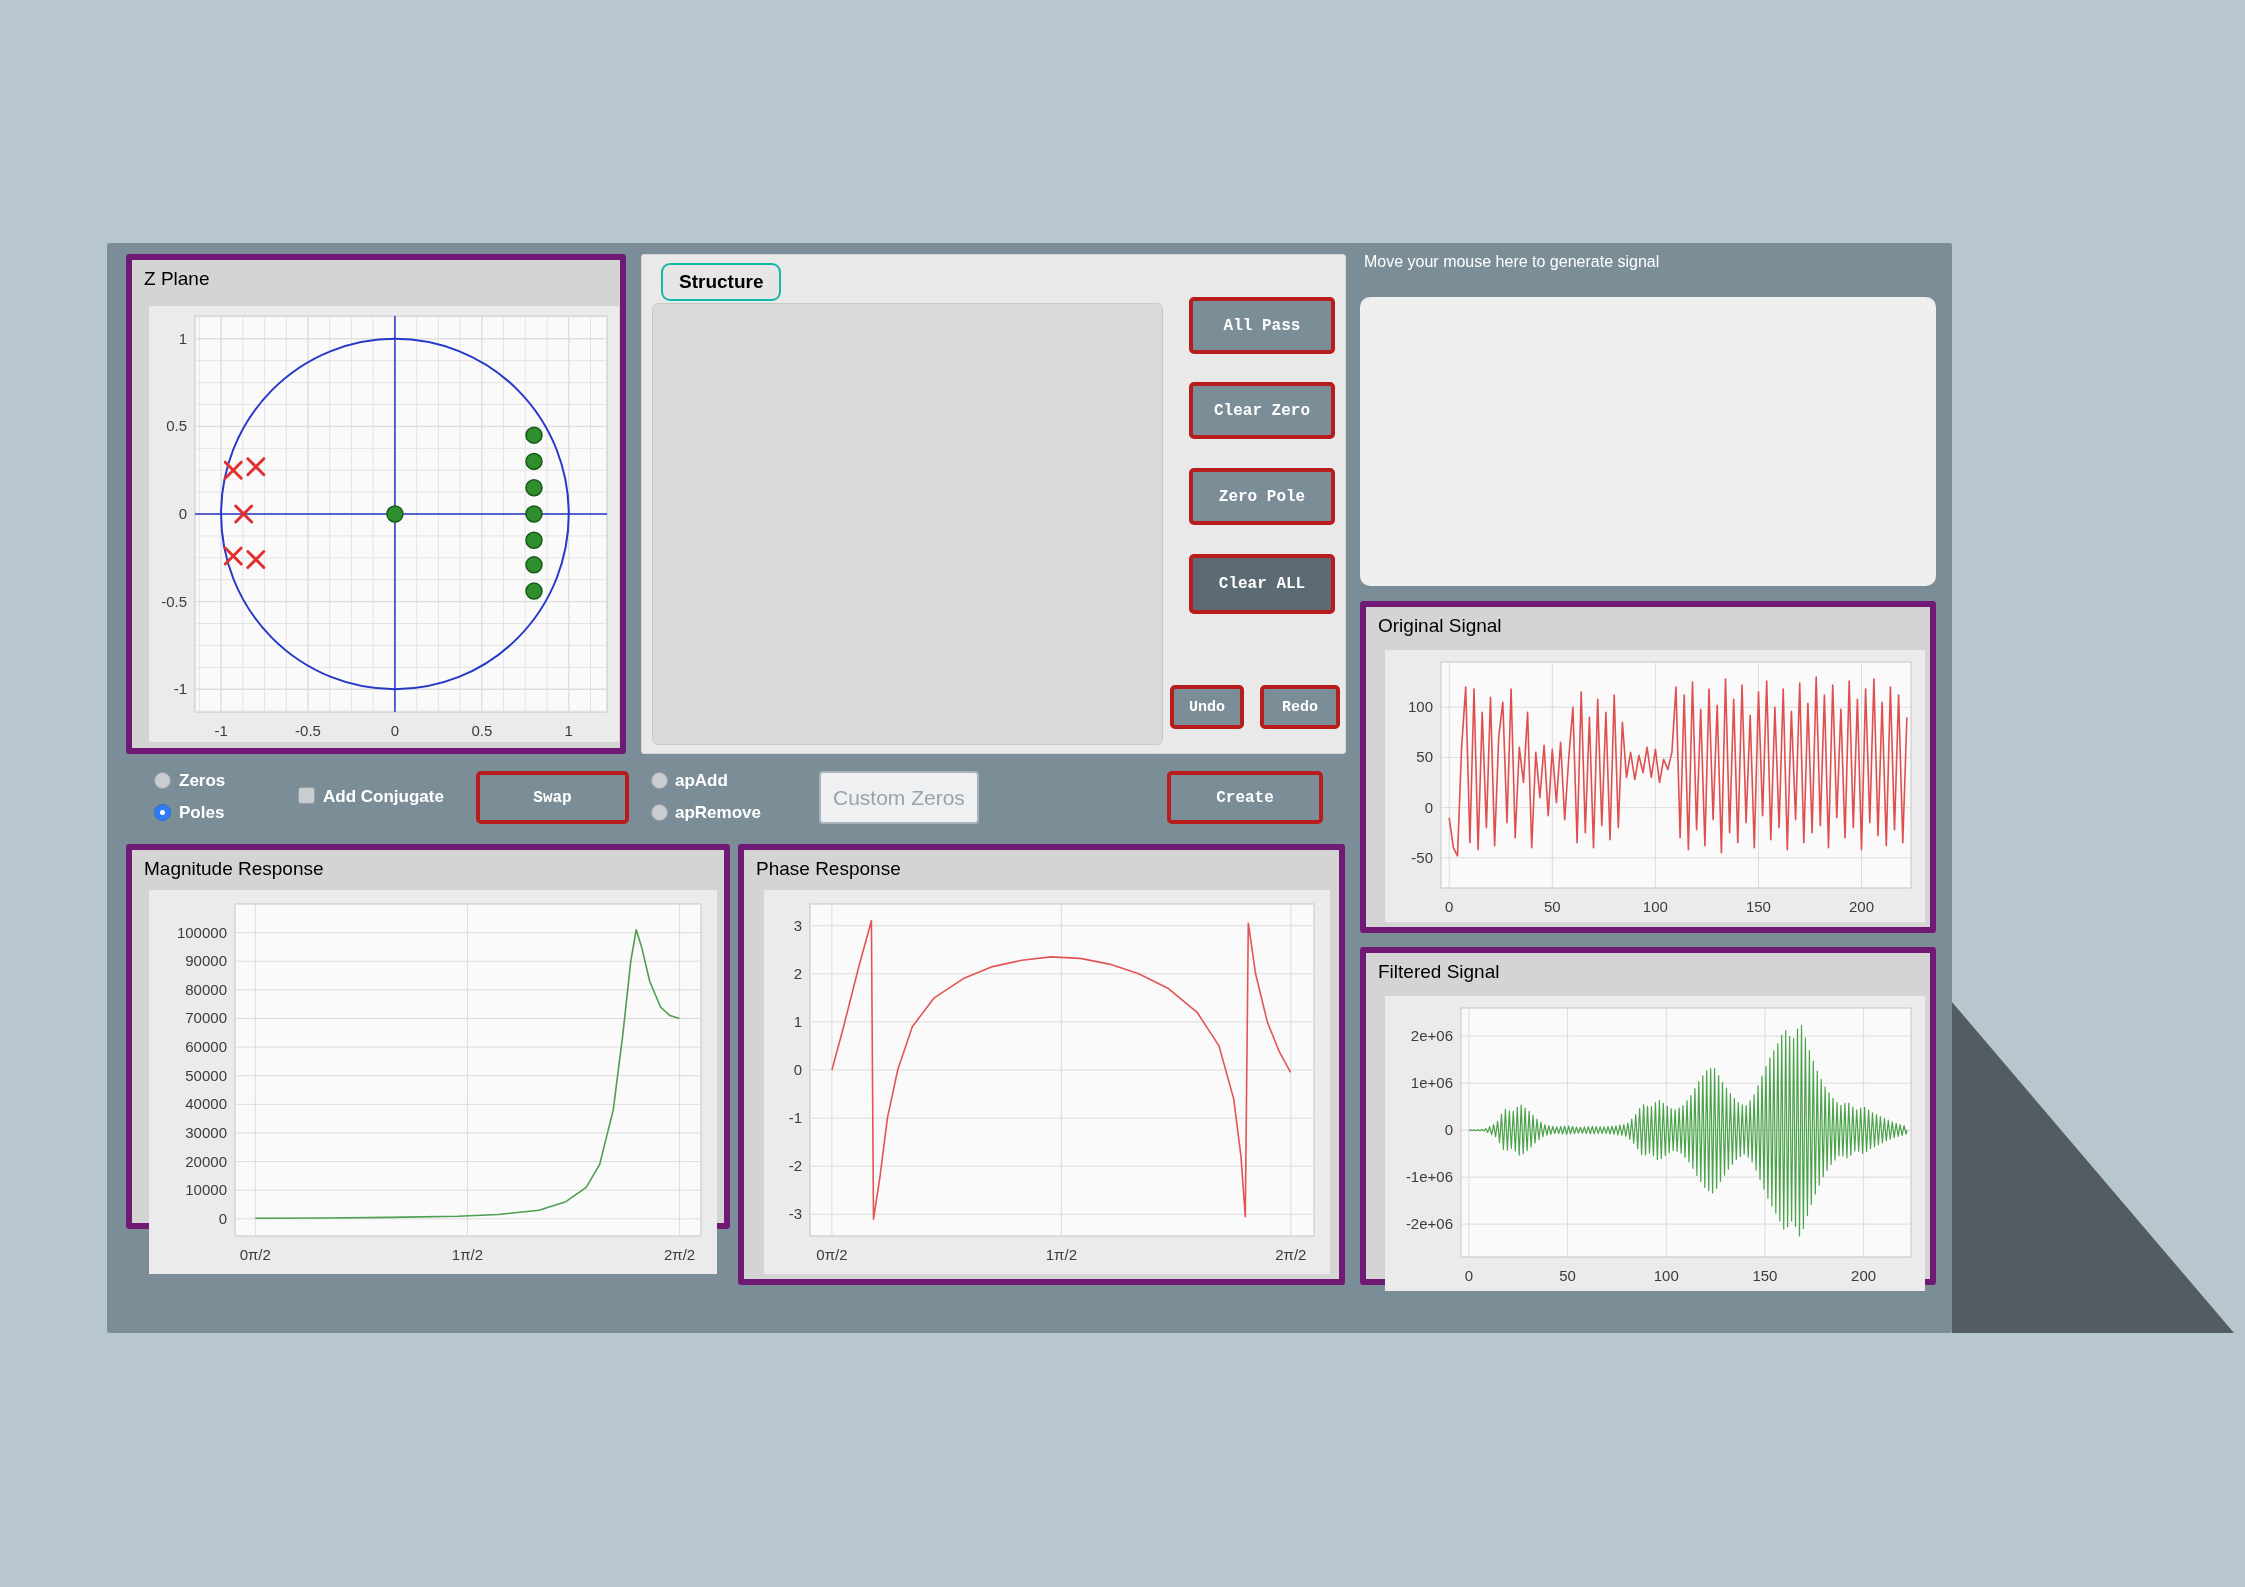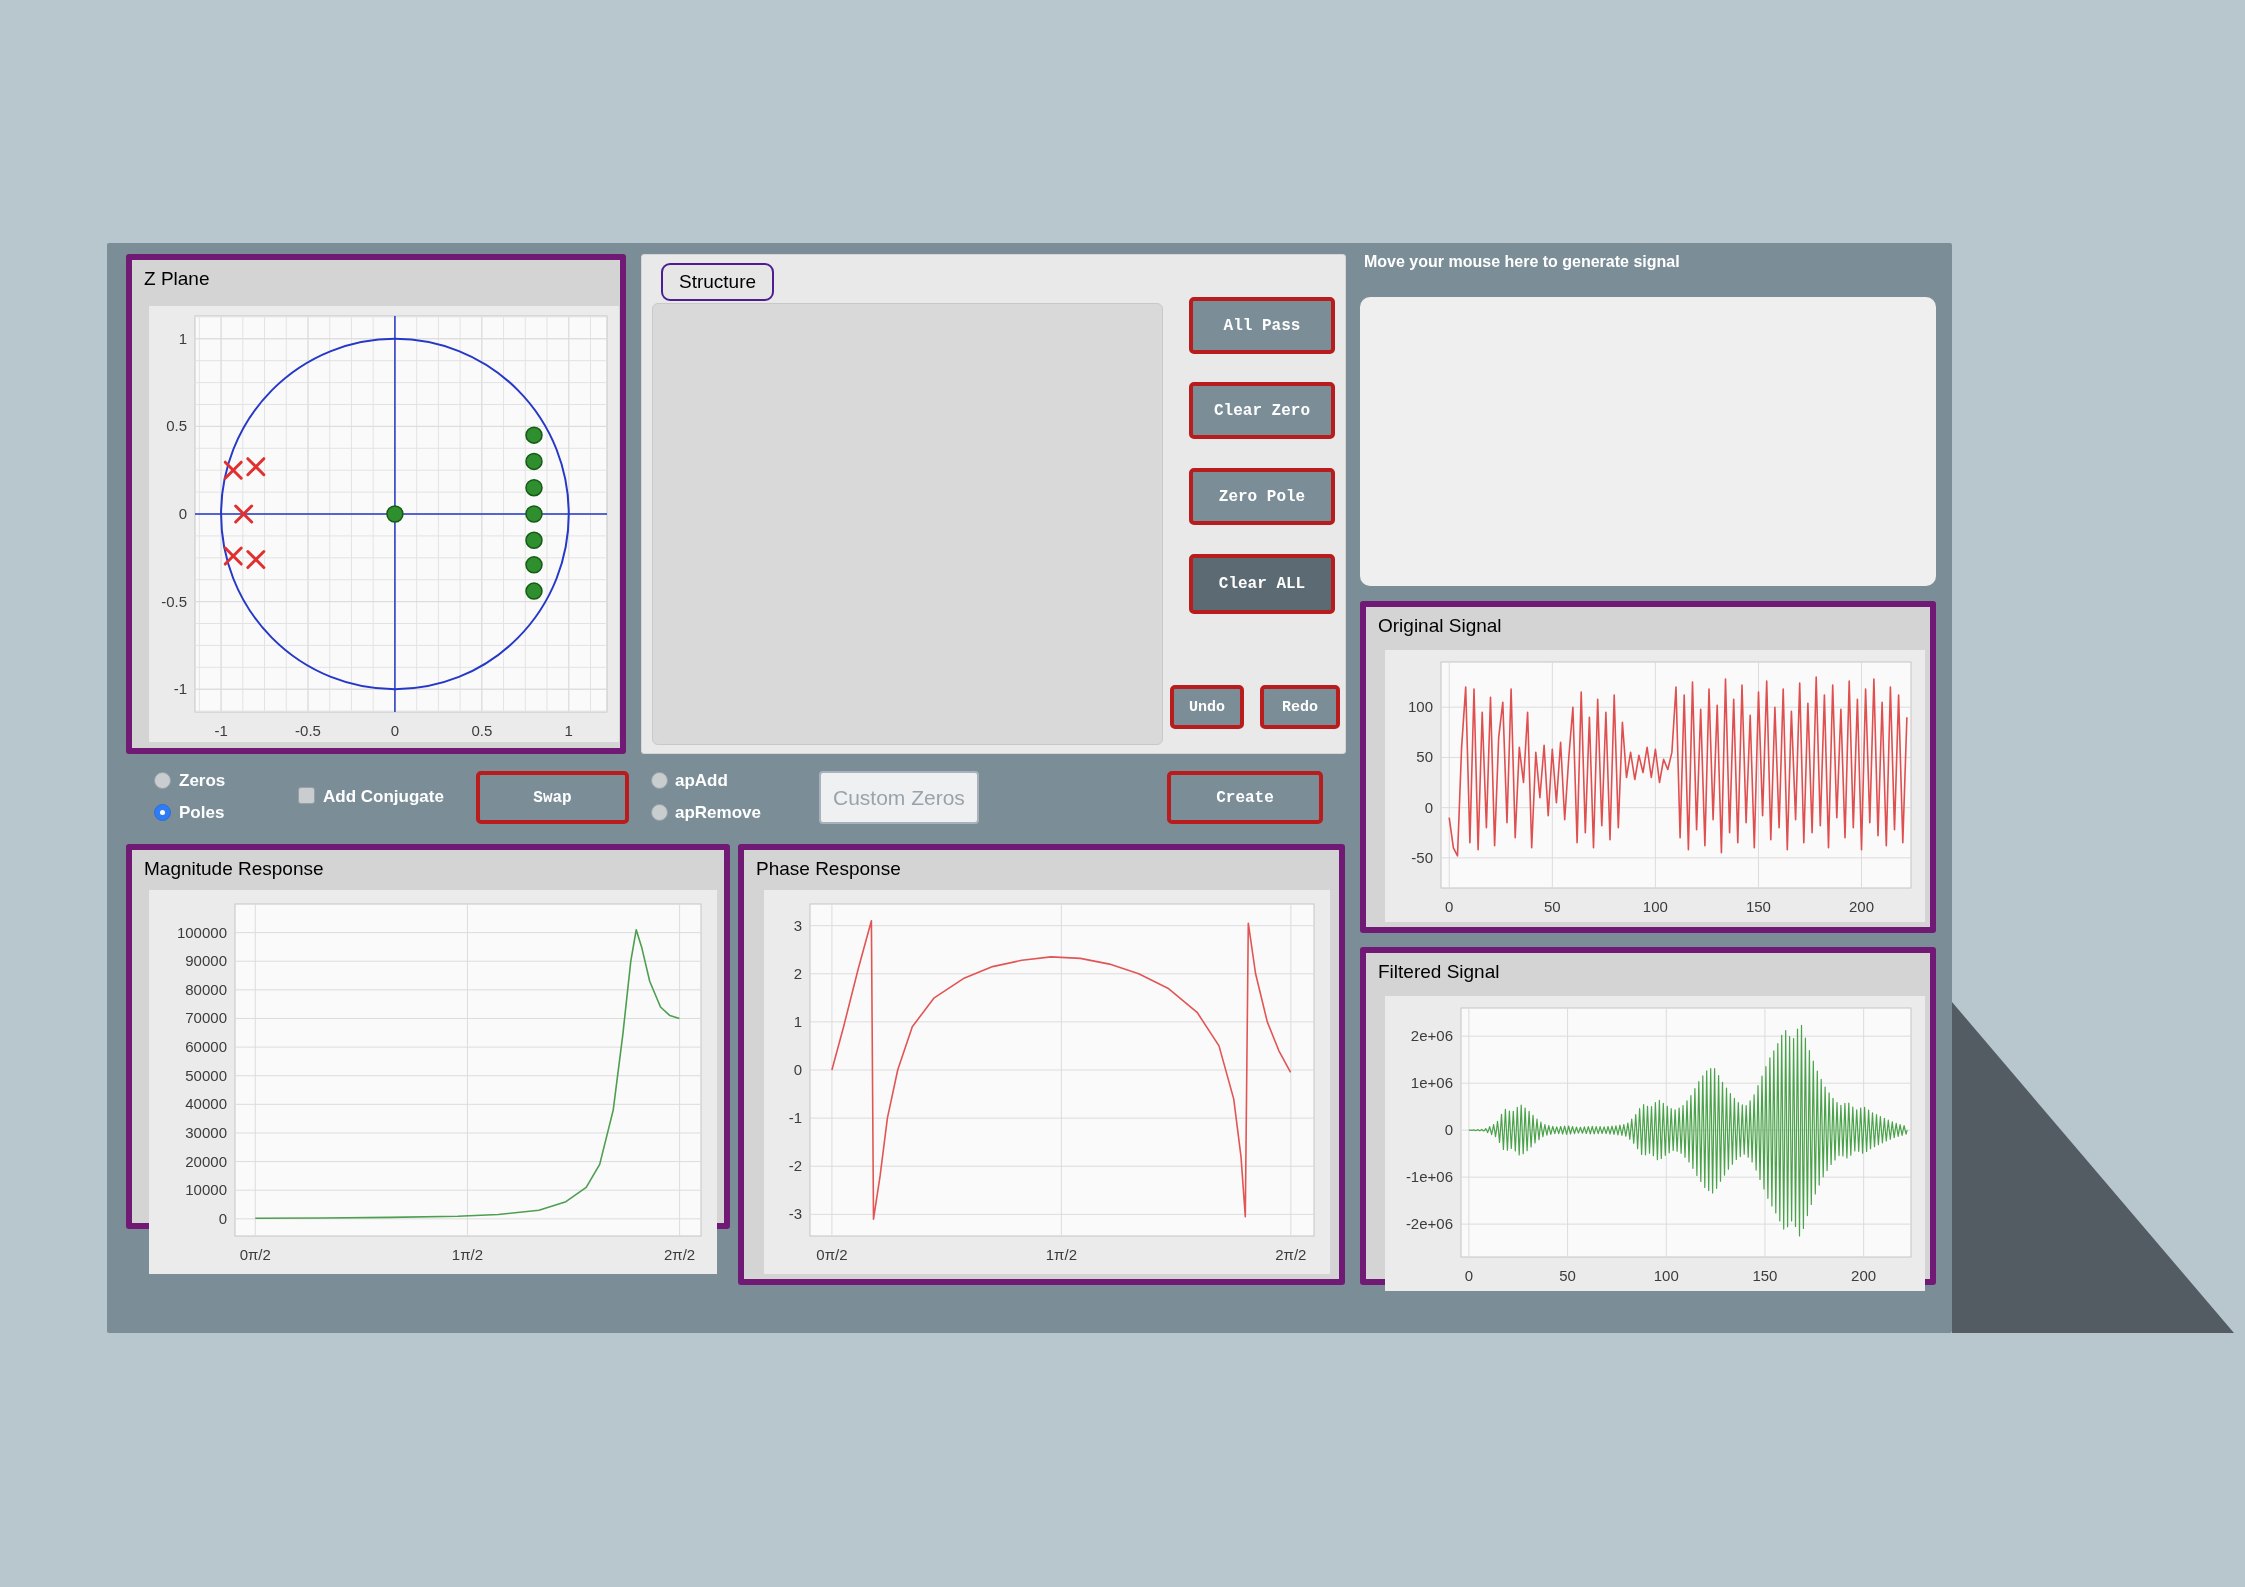--- a/index.html
+++ b/index.html
@@ -16,21 +16,21 @@
   .panel-title { position:absolute; left:12px; top:8px; font-size:19px; color:#000; white-space:nowrap; }
   .inset { position:absolute; background:#ebebeb; }
   .inset svg { display:block; }
 
   #zplane-panel   { left:19px;  top:11px;  width:500px; height:500px; }
   #zplane-inset   { left:17px;  top:46px;  width:470px; height:436px; }
 
   #structure-panel{ position:absolute; left:534px; top:11px; width:705px; height:500px;
                     background:#e9e9e9; border-radius:3px; border:1px solid #d6d6d6; }
   #structure-label{ position:absolute; left:19px; top:8px; padding:6px 16px; font-size:19px;
-                    font-weight:normal; color:#000; background:#e6e6e6; border:2px solid #4c1d95;
+                    font-weight:bold; color:#000; background:#e6e6e6; border:2px solid #14b8a6;
                     border-radius:9px; }
   #structure-box  { position:absolute; left:10px; top:48px; width:511px; height:442px;
                     background:#d9d9d9; border:1px solid #c8c8c8; border-radius:6px; }
 
   .btn { position:absolute; display:flex; align-items:center; justify-content:center;
          background:#7b8e98; border:4px solid #b91c1c; border-radius:5px; color:#fff;
          font-weight:bold; font-size:16px; font-family:Liberation Mono, monospace; cursor:pointer; }
   .btn-dark { background:#5c6a74; }
   .btn-sm { font-size:15px; }
 
@@ -65,21 +65,21 @@
                     background:#eef0f1; border:2px solid #a9b2b8; border-radius:4px;
                     font-size:21px; font-family:inherit; padding:0 12px; color:#333; }
   #custom-zeros::placeholder { color:#9aa3ab; }
   #btn-create     { left:1060px; top:528px; width:156px; height:53px; }
 
   #magnitude-panel{ left:19px;  top:601px; width:604px; height:385px; }
   #magnitude-inset{ left:17px;  top:40px;  width:568px; height:384px; }
   #phase-panel    { left:631px; top:601px; width:607px; height:441px; }
   #phase-inset    { left:20px;  top:40px;  width:566px; height:384px; }
 
-  #hint { position:absolute; left:1257px; top:10px; color:#fff; font-weight:bold; font-size:16px; }
+  #hint { position:absolute; left:1257px; top:10px; color:#fff; font-weight:normal; font-size:16px; }
   #mouse-area { position:absolute; left:1253px; top:54px; width:576px; height:289px;
                 background:#efefef; border-radius:10px; }
 
   #original-panel { left:1253px; top:358px; width:576px; height:332px; }
   #original-inset { left:19px;  top:43px;  width:540px; height:272px; }
   #filtered-panel { left:1253px; top:704px; width:576px; height:338px; }
   #filtered-inset { left:19px;  top:43px;  width:540px; height:295px; }
 
   svg text { font-family:"Liberation Sans", sans-serif; }
 </style>

